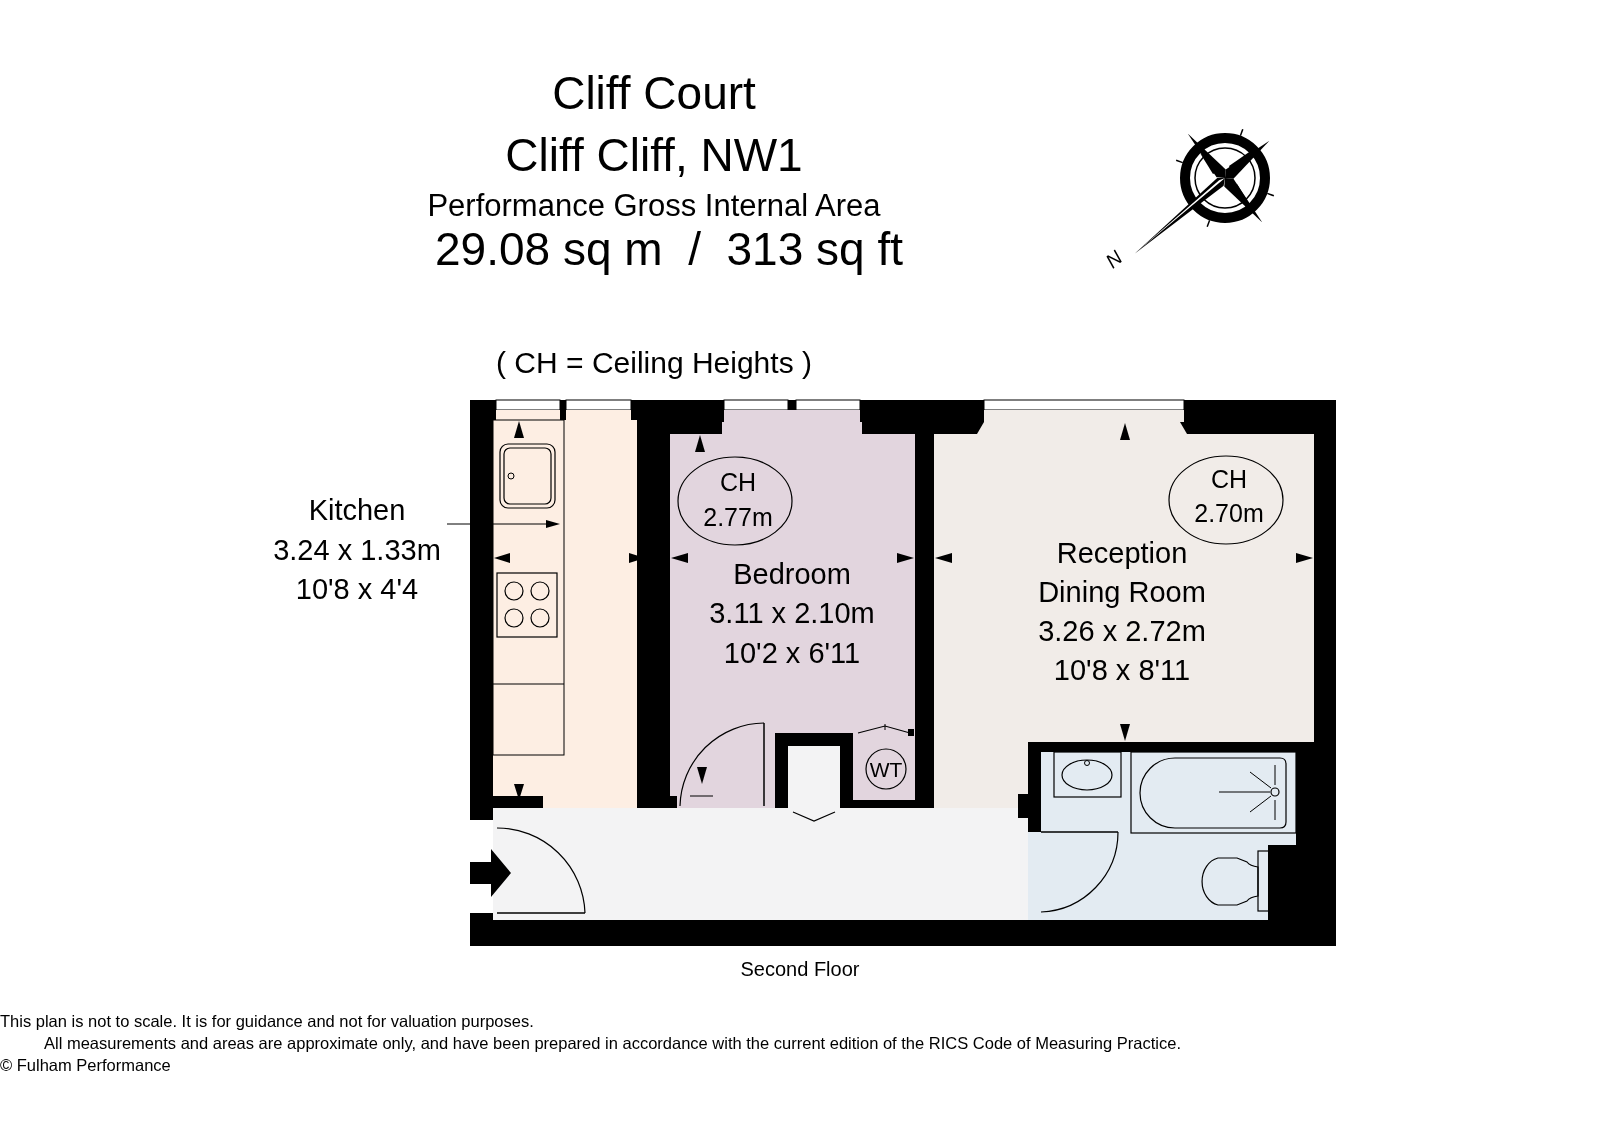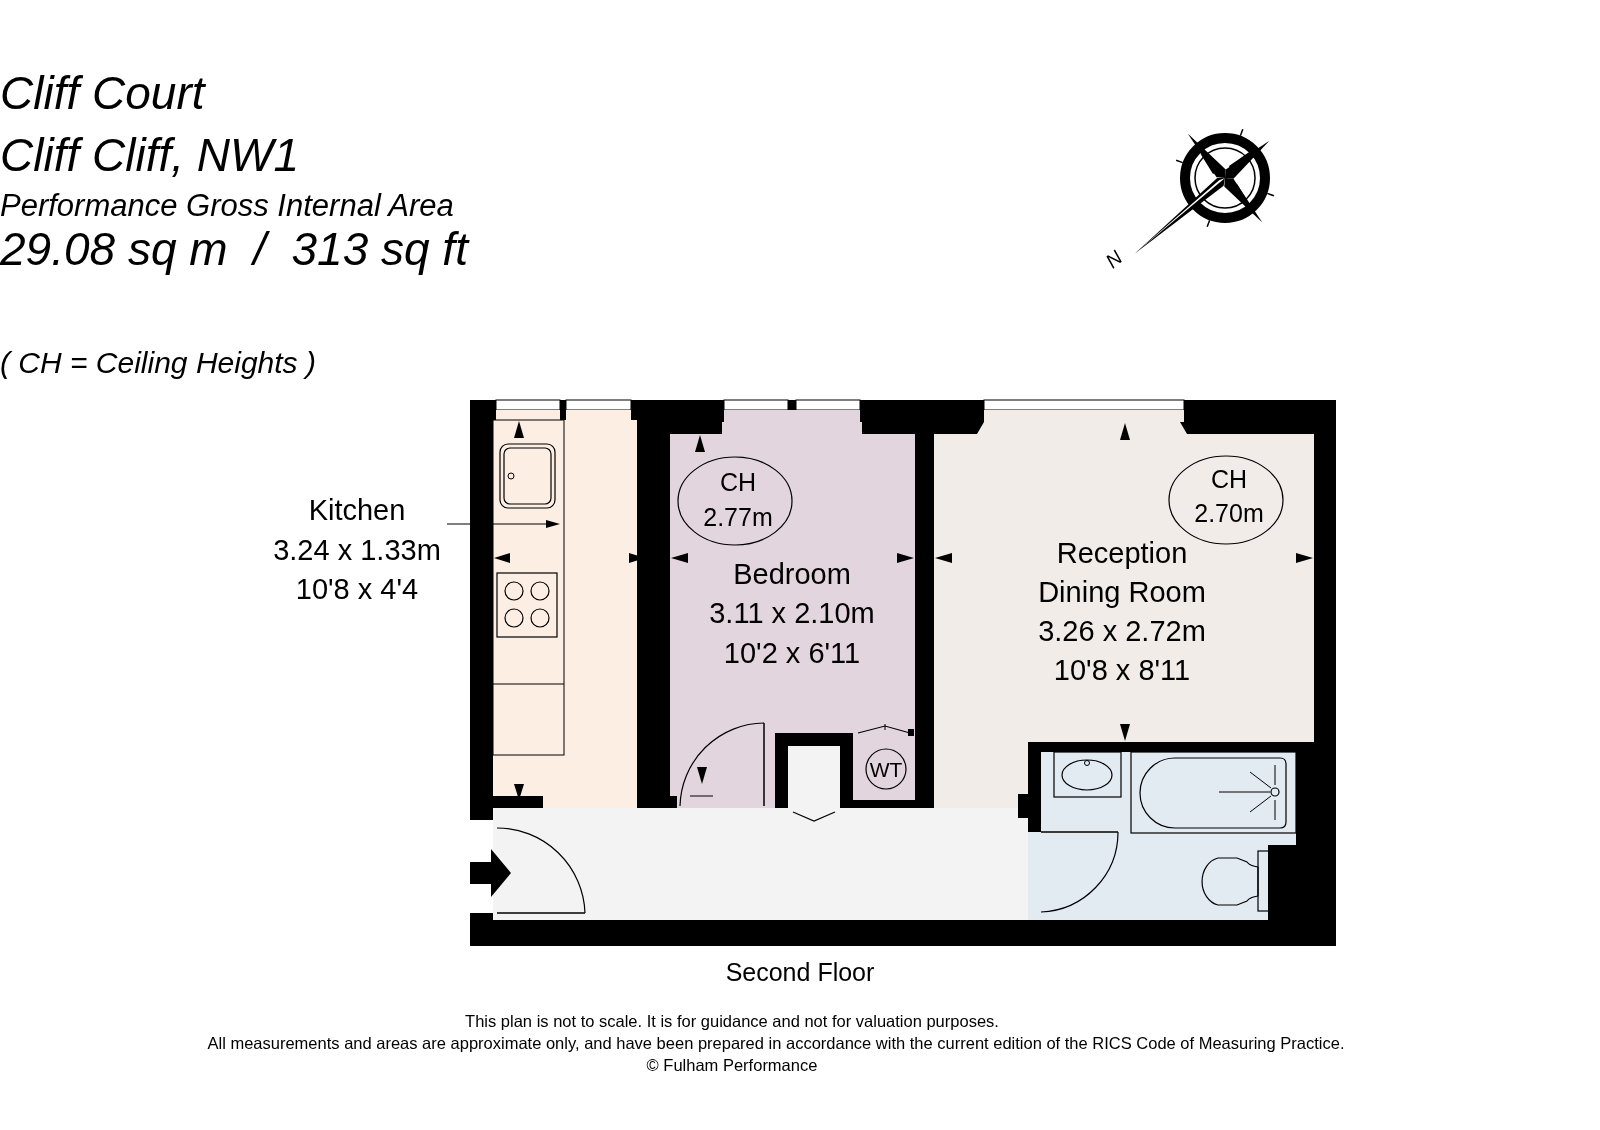--- a/index.html
+++ b/index.html
@@ -1,36 +1,36 @@
 <!DOCTYPE html>
 <html><head>
 <meta charset="utf-8">
 <style>
   html, body { margin: 0; padding: 0; background: #ffffff; }
   body { width: 1600px; height: 1130px; position: relative; overflow: hidden;
          font-family: "Liberation Sans", "DejaVu Sans", sans-serif; color: #000; }
-  .hdr { position: absolute; left: 0; width: 1308px; white-space: nowrap; font-style: italic; }
+  .hdr { position: absolute; left: 0; width: 1308px; text-align: center; white-space: nowrap; }
   .t1 { top: 66px; font-size: 46px; }
   .t2 { top: 128px; font-size: 46px; }
   .t3 { top: 188px; font-size: 31px; }
   .t4 { top: 222px; font-size: 46px; }
   .t5 { top: 310px; font-size: 30px; margin-top: 36px; }
-  .floor-label { position: absolute; left: 0; width: 1600px; top: 958px; text-align: center; font-size: 25px; }
-  .disc { position: absolute; left: 0; width: 1464px; text-align: center; font-size: 16.5px; }
+  .floor-label { position: absolute; left: 0; width: 1600px; top: 958px; text-align: center; font-size: 20px; }
+  .disc { position: absolute; left: 0; width: 1464px; font-size: 16.5px; }
   .d1 { top: 1012px; } .d2 { top: 1034px; margin-left: 44px; } .d3 { top: 1056px; }
   svg.plan { position: absolute; left: 0; top: 0; }
   svg text { font-family: "Liberation Sans", "DejaVu Sans", sans-serif; }
 </style>
 </head>
 <body>
 
 <div class="hdr t1">Cliff Court</div>
 <div class="hdr t2">Cliff Cliff, NW1</div>
 <div class="hdr t3">Performance Gross Internal Area</div>
-<div class="hdr t4" style="white-space: pre;">29.08 sq m  /  313 sq ft</div>
+<div class="hdr t4" style="white-space: pre; margin-left: 15px;">29.08 sq m  /  313 sq ft</div>
 <div class="hdr t5">( CH = Ceiling Heights )</div>
 
 <svg class="plan" width="1600" height="1130" viewBox="0 0 1600 1130">
 
   <g transform="translate(1225,178)">
     <circle r="40" fill="none" stroke="#000" stroke-width="10"></circle>
     <circle r="30" fill="none" stroke="#000" stroke-width="1.5"></circle>
     <line x1="0" y1="-52" x2="0" y2="-45" stroke="#000" stroke-width="1.5" transform="rotate(20)"></line>
     <line x1="0" y1="-52" x2="0" y2="-45" stroke="#000" stroke-width="1.5" transform="rotate(110)"></line>
     <line x1="0" y1="-52" x2="0" y2="-45" stroke="#000" stroke-width="1.5" transform="rotate(200)"></line>

